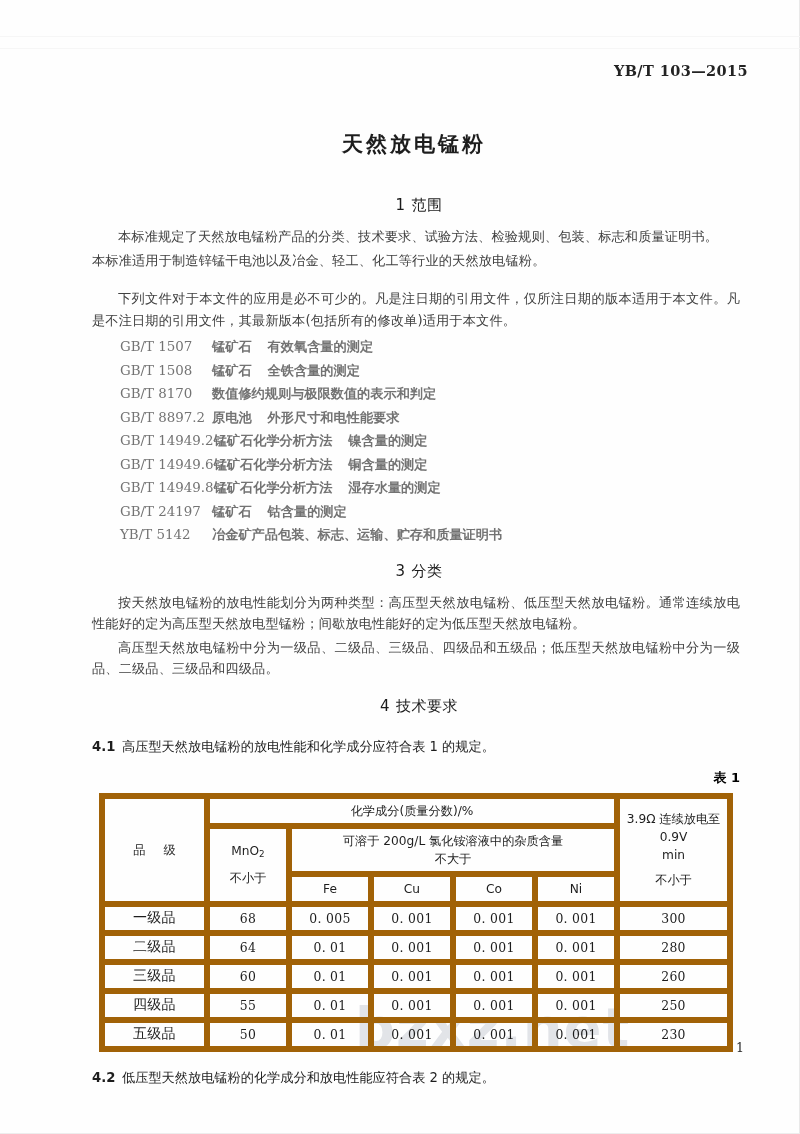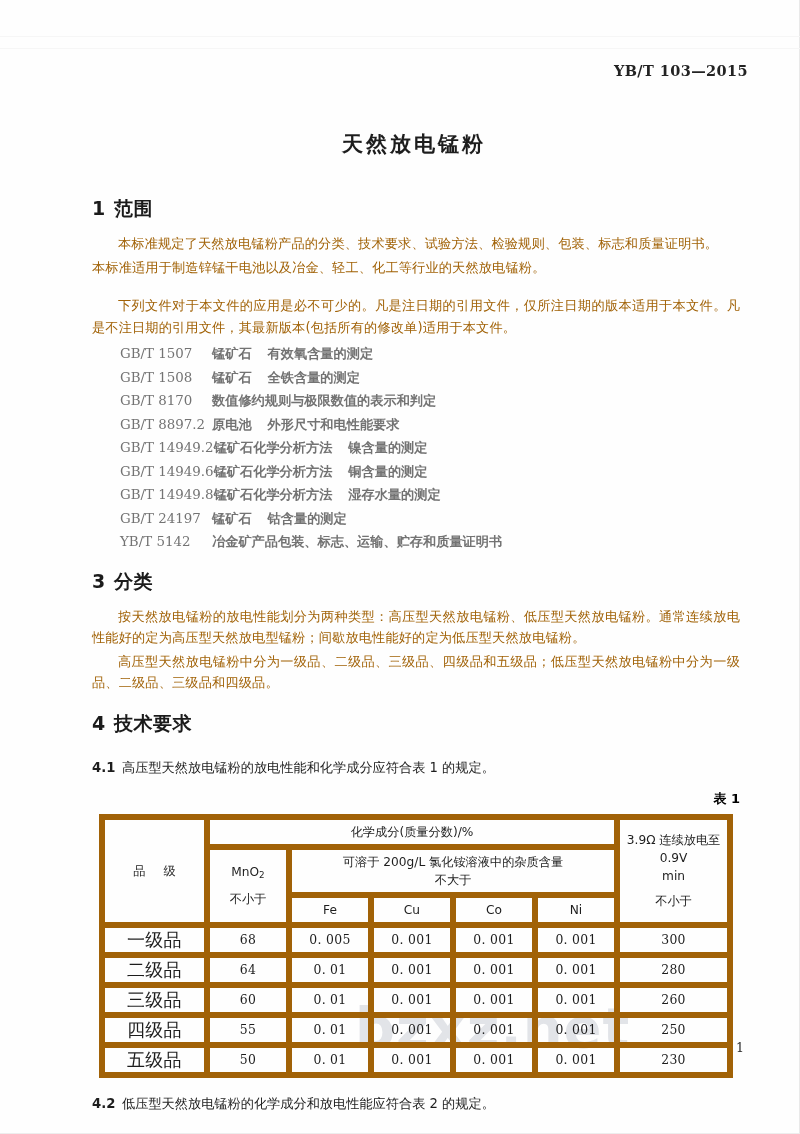--- a/index.html
+++ b/index.html
@@ -87,36 +87,37 @@
 
   .body-col {
     position: absolute;
     left: 78px;
     width: 648px;
     top: 196px;
   }
 
   .sec-head {
     font-family: "DejaVu Sans", "Liberation Sans", sans-serif;
-    font-weight: bold;
-    font-size: 19px;
+    font-weight: normal;
+    font-size: 15px;
     letter-spacing: 0.5px;
     margin: 0 0 11px 0;
     color: #1b1b1b;
+    text-align: center;
   }
   .sec-head .num { display: inline-block; min-width: 22px; }
 
   .para {
     font-family: "DejaVu Sans", "Liberation Sans", sans-serif;
     font-size: 13.2px;
     line-height: 21.5px;
     letter-spacing: 0.15px;
     text-align: justify;
     margin: 0 0 2px 0;
-    color: #a16207;
+    color: #404040;
   }
   .para.indent { text-indent: 26px; }
 
   .block-gap { height: 15px; }
   .block-gap-sm { height: 9px; }
 
   
   .ref-list {
     margin: 4px 0 0 0;
     padding: 0;
@@ -191,21 +192,21 @@
   }
   table.spec td {
     font-family: "DejaVu Serif", "Liberation Serif", serif;
     font-size: 12.4px;
     height: 23px;
     padding: 0 2px;
     letter-spacing: 0.3px;
   }
   table.spec td.grade {
     font-family: Liberation Serif, serif;
-    font-size: 18px;
+    font-size: 14px;
   }
   .th-grade {
     font-size: 12.6px;
     letter-spacing: 7px;
     text-indent: 7px;
   }
   .th-line { display: block; }
   .th-line.gap-top { margin-top: 7px; }
   .sub { font-size: 0.72em; vertical-align: -0.22em; }
 

